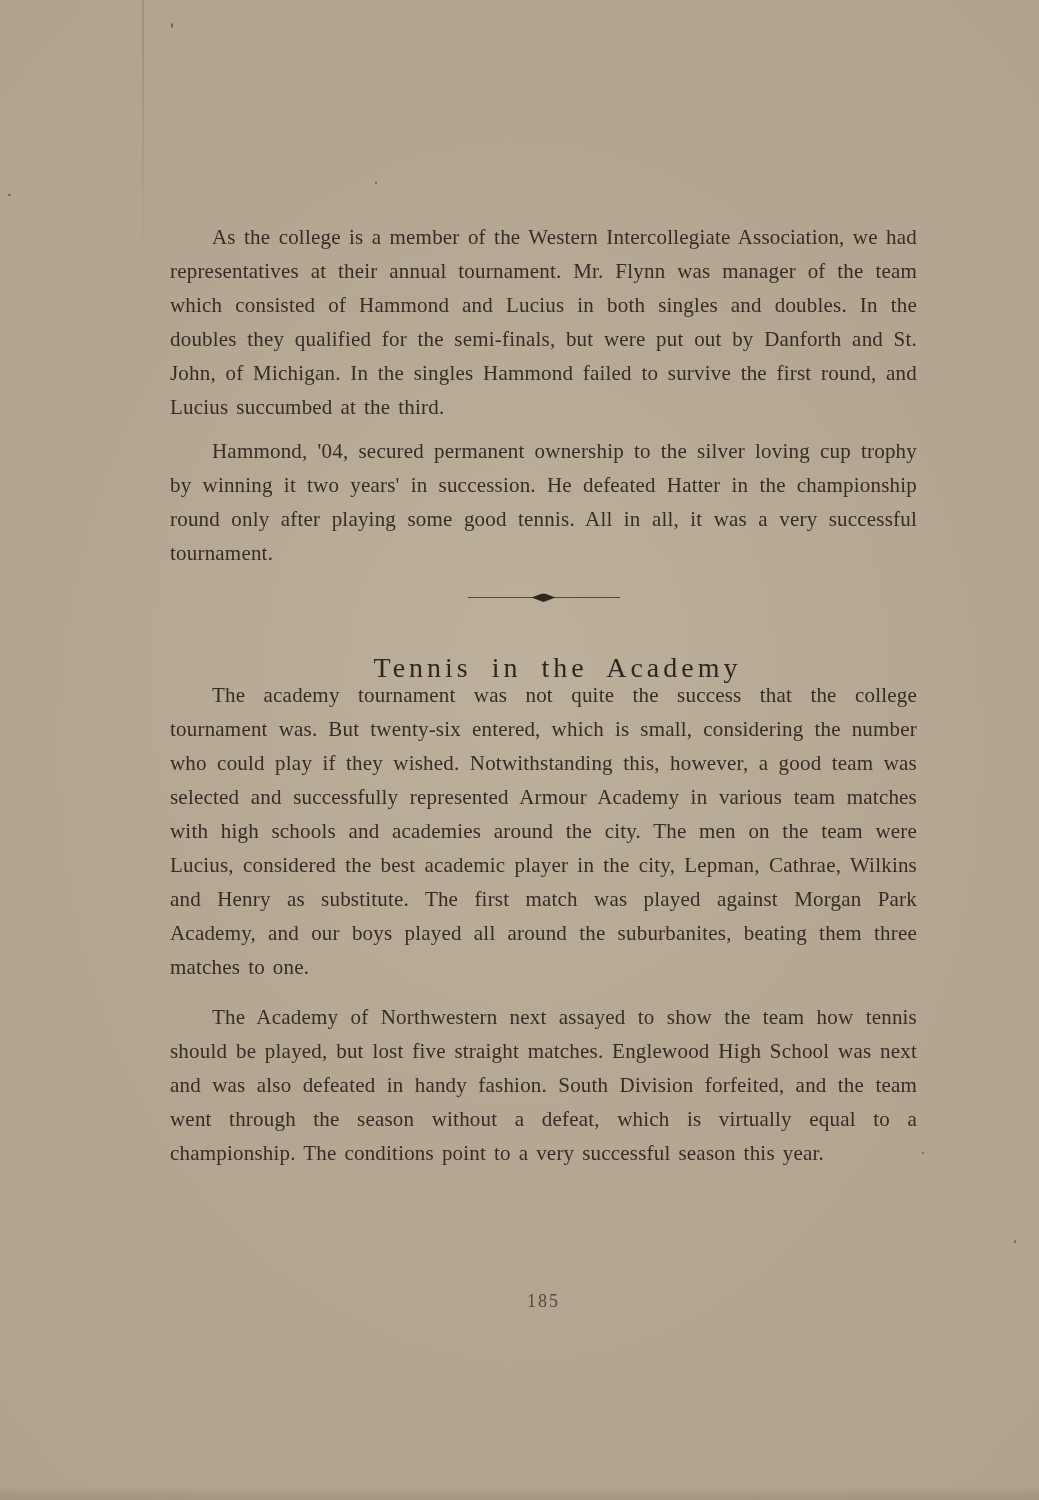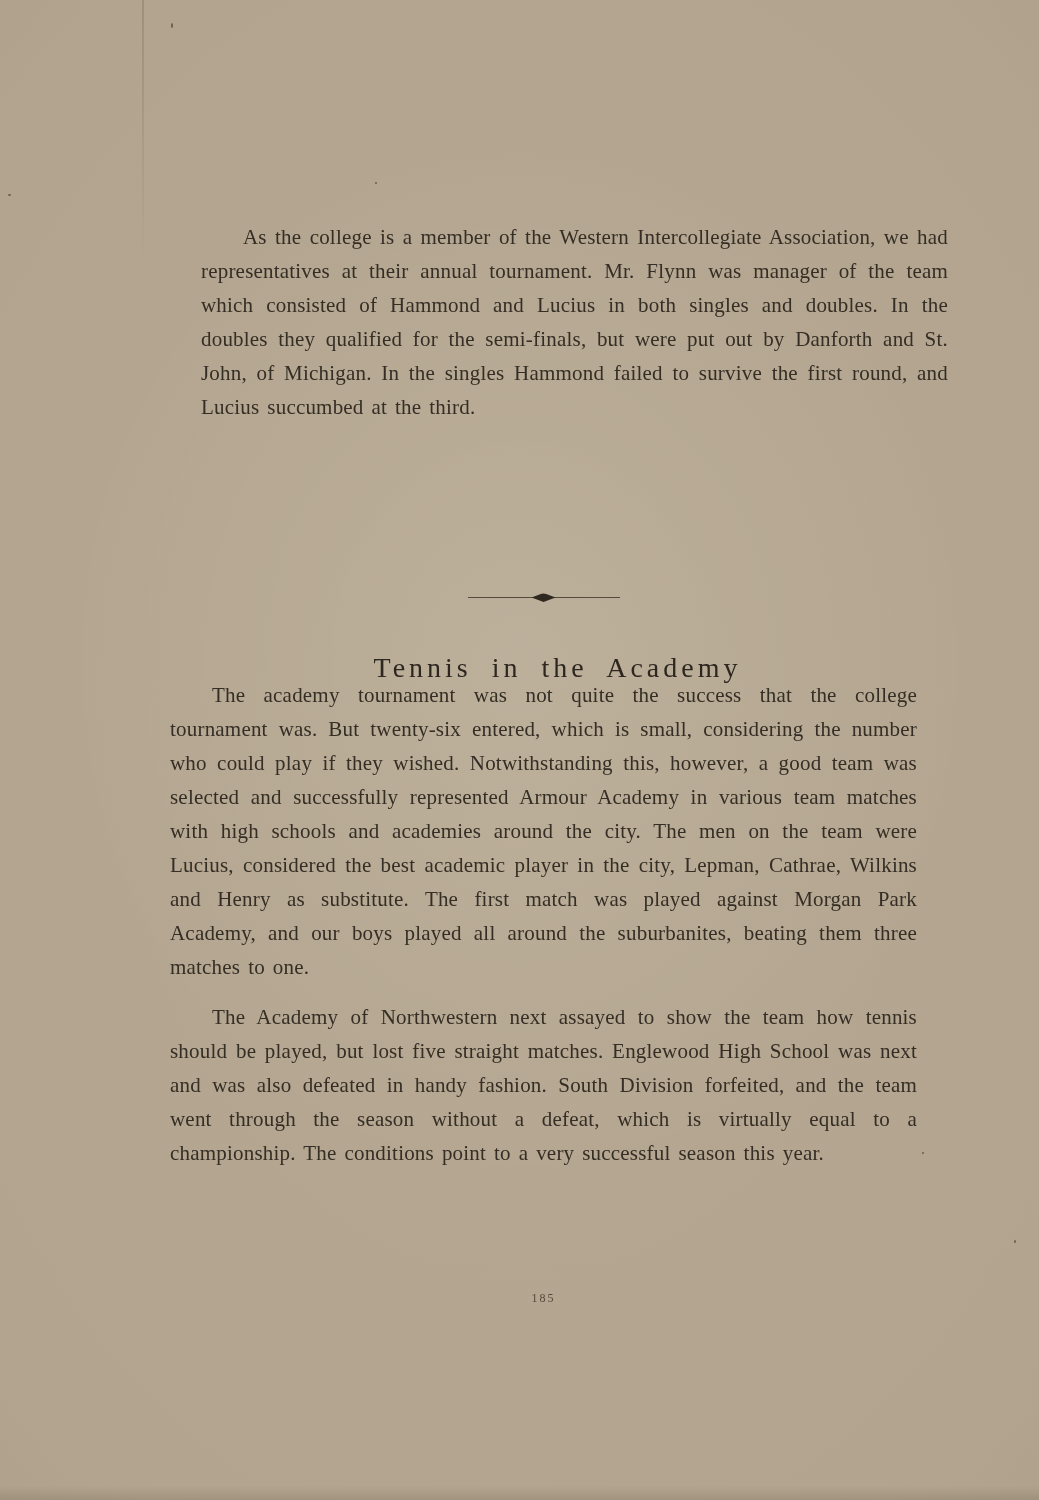--- a/index.html
+++ b/index.html
@@ -46,21 +46,21 @@
     width: 747px;
     margin: 0;
     font-size: 21px;
     line-height: 34px;
     text-align: justify;
     text-indent: 42px;
     letter-spacing: 0.2px;
     word-spacing: 2.5px;
     color: #352e25;
   }
-  .par-1 { top: 220px; margin-left: 31px; }
+  .par-1 { top: 220px; }
   .par-2 { top: 434px; }
   .par-3 { top: 678px; }
   .par-4 { top: 1000px; }
 
   .divider {
     position: absolute;
     left: 170px;
     top: 590px;
     width: 747px;
     height: 14px;
@@ -99,41 +99,42 @@
     color: #2e2categorical720;
     color: #2e2720;
   }
 
   .page-number {
     position: absolute;
     left: 170px;
     top: 1291px;
     width: 747px;
     text-align: center;
-    font-size: 12px;
+    font-size: 18px;
     letter-spacing: 2px;
     color: #544a3b;
   }
 </style>
 </head>
 <body>
 
 <div class="scan-page">
 
   <div class="crease"></div>
   <div class="bottom-shade"></div>
 
   <div class="speck" style="left:171px; top:23px;  width:2px; height:5px;"></div>
   <div class="speck" style="left:375px; top:182px; width:2px; height:2px;"></div>
   <div class="speck" style="left:8px;   top:194px; width:3px; height:2px;"></div>
   <div class="speck" style="left:1014px;top:1240px;width:2px; height:3px;"></div>
   <div class="speck" style="left:922px; top:1152px;width:2px; height:2px;"></div>
 
   <p class="body-par par-1">As the college is a member of the Western Intercollegiate Association, we had representatives at their annual tournament.  Mr. Flynn was manager of the team which consisted of Hammond and Lucius in both singles and doubles.  In the doubles they qualified for the semi-finals, but were put out by Danforth and St. John, of Michigan.  In the singles Hammond failed to survive the first round, and Lucius succumbed at the third.</p>
 
+  <p class="body-par par-2">Hammond, '04, secured permanent ownership to the silver loving cup trophy by winning it two years' in succession.  He defeated Hatter in the championship round only after playing some good tennis.  All in all, it was a very successful tournament.</p>
 
   <div class="divider">
     <div class="rule">
       <div class="diamond"></div>
     </div>
   </div>
 
   <h1 class="section-heading">Tennis in the Academy</h1>
 
   <p class="body-par par-3">The academy tournament was not quite the success that the college tournament was.  But twenty-six entered, which is small, considering the number who could play if they wished.  Notwithstanding this, however, a good team was selected and successfully represented Armour Academy in various team matches with high schools and academies around the city.  The men on the team were Lucius, considered the best academic player in the city, Lepman, Cathrae, Wilkins and Henry as substitute.  The first match was played against Morgan Park Academy, and our boys played all around the suburbanites, beating them three matches to one.</p>

